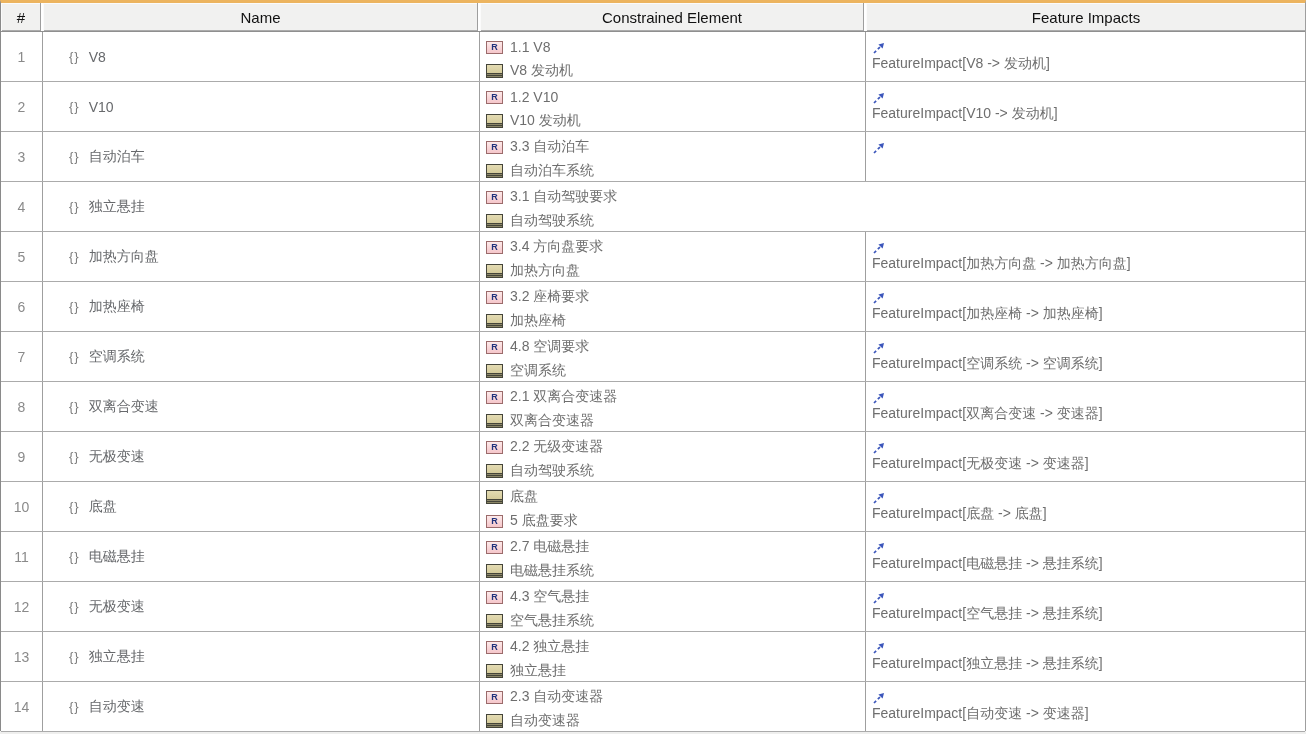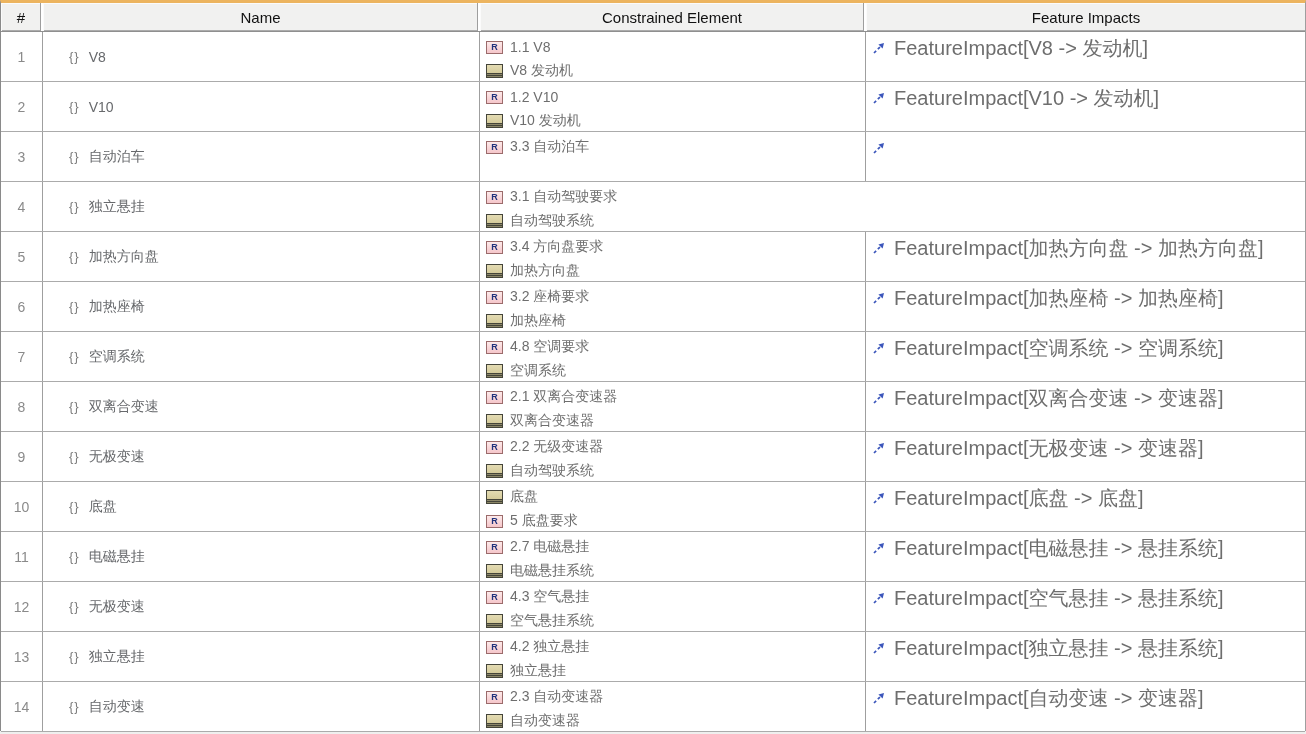--- a/index.html
+++ b/index.html
@@ -86,22 +86,23 @@
       linear-gradient(#45453a,#45453a),
       linear-gradient(180deg,#e3dbb3 0%,#cfc48f 100%);
     background-size:100% 1.5px,100% 1.5px,100% 100%;
     background-position:0 7.5px,0 10px,0 0;
     background-repeat:no-repeat;
     margin-right:7px;
   }
   .c-impact{
     padding:8px 4px 0 6px;
     display:flex;align-items:flex-start;
-    color:#6e6e6e;font-size:20px;
+    color:#6e6e6e;font-size:14px;
     white-space:nowrap;
+    flex-direction:column;
   }
   .arrow-icon{flex:0 0 auto;margin:1px 8px 0 0;display:inline-block;line-height:0;}
   .impact-label{line-height:16px;}
 </style>
 </head>
 <body>
 
 <div class="table">
   <div class="header-row">
     <div class="hcell">#</div>
@@ -168,20 +169,24 @@
     <div class="cell c-num">3</div>
     <div class="cell c-name">
       <span class="braces">{}</span>
       <span class="name-label">自动泊车</span>
     </div>
     <div class="cell c-elem">
           <div class="elem-line">
             <span class="req-icon">R</span>
             <span class="elem-label">3.3 自动泊车</span>
           </div>
+          <div class="elem-line">
+            <span class="block-icon"></span>
+            <span class="elem-label">自动泊车系统</span>
+          </div>
         </div>
     <div class="cell c-impact">
       <span class="arrow-icon">
         <svg width="14" height="14" viewBox="0 0 14 14">
           <path d="M2 12 L9.6 4.4" stroke="#3b56bb" stroke-width="1.7" stroke-dasharray="3 2.4" fill="none"></path>
           <polygon points="12,2 10.6,7.6 6.4,3.4" fill="#3b56bb"></polygon>
         </svg>
       </span>
     </div>
   </div>

